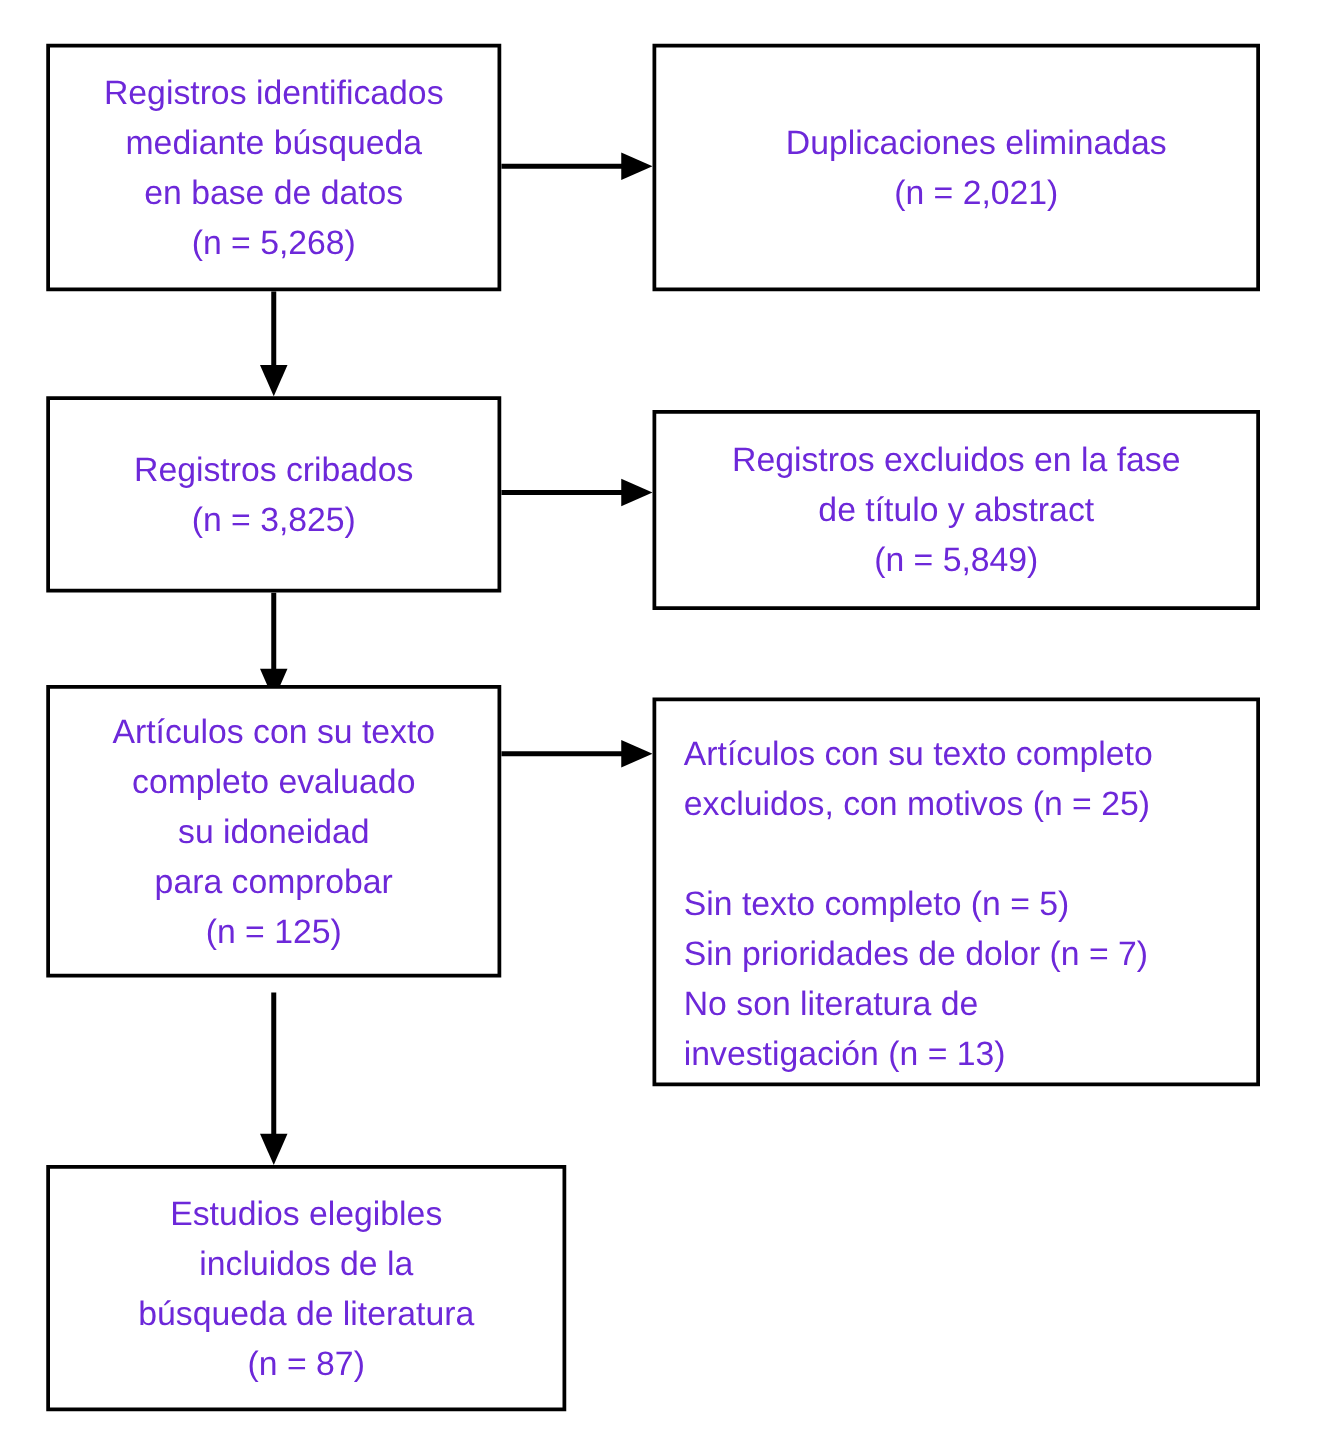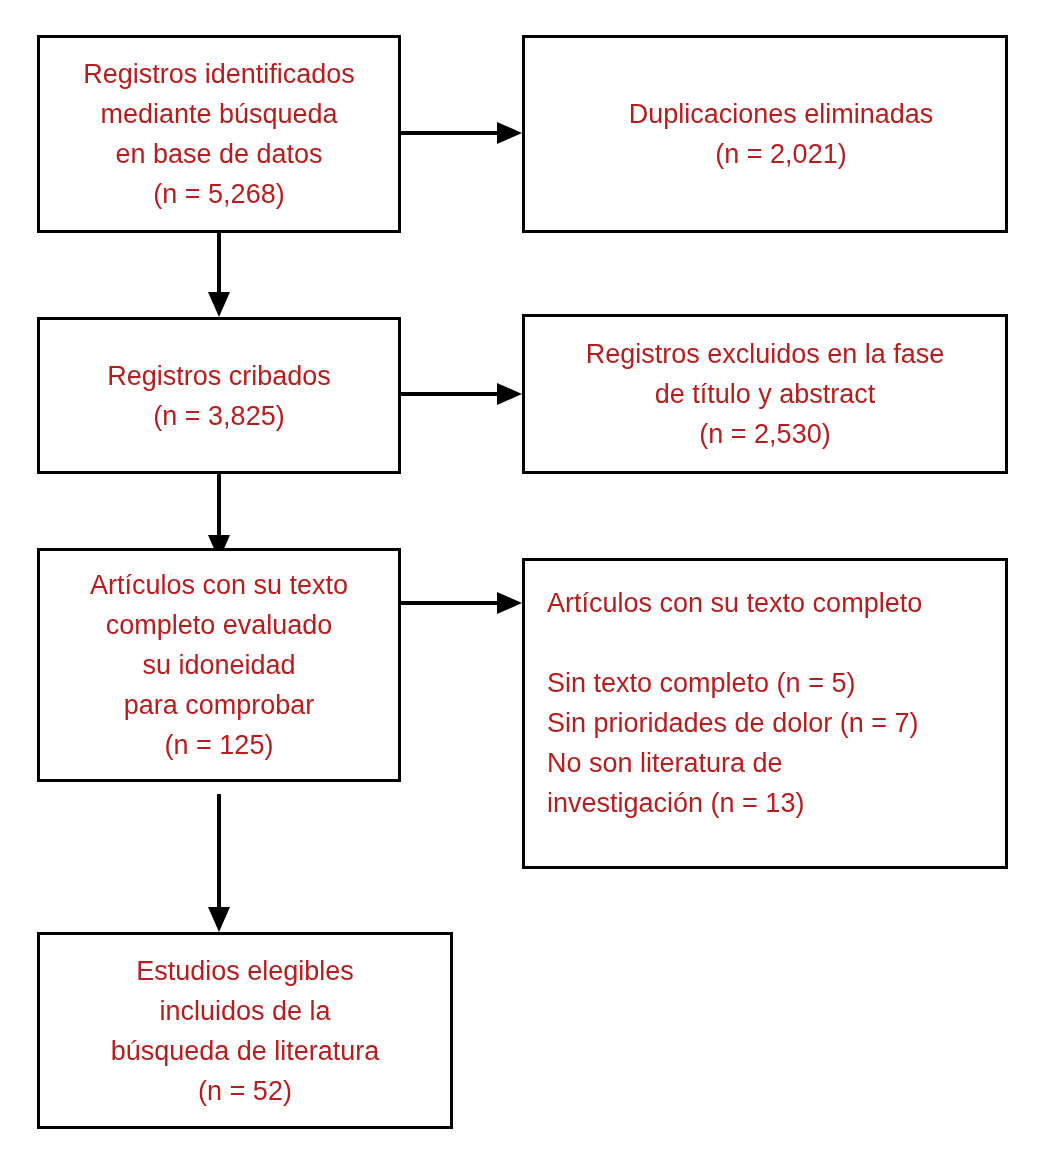--- a/index.html
+++ b/index.html
@@ -6,21 +6,21 @@
     margin: 0;
     padding: 0;
     background: #ffffff;
   }
   .stage {
     position: relative;
     width: 1064px;
     height: 1158px;
     background: #ffffff;
     font-family: "Liberation Sans", sans-serif;
-    color: #b91c1c;
+    color: #6d28d9;
   }
   .arrow-layer {
     position: absolute;
     left: 0;
     top: 0;
     width: 1064px;
     height: 1158px;
   }
   .box {
     position: absolute;
@@ -40,21 +40,21 @@
   }
   .box.left-text {
     justify-content: flex-start;
     align-items: flex-start;
     text-align: left;
     padding: 22px 20px 0 22px;
   }
   #box-identified        { left: 37px;  top: 35px;  width: 364px; height: 198px; }
   #box-duplicates        { left: 522px; top: 35px;  width: 486px; height: 198px; padding-left: 32px; }
   #box-screened          { left: 37px;  top: 317px; width: 364px; height: 157px; }
-  #box-excluded-title    { left: 522px; top: 314px; width: 486px; height: 160px; }
+  #box-excluded-title    { left: 522px; top: 328px; width: 486px; height: 160px; }
   #box-fulltext-assessed { left: 37px;  top: 548px; width: 364px; height: 234px; }
   #box-fulltext-excluded { left: 522px; top: 558px; width: 486px; height: 311px; }
   #box-included          { left: 37px;  top: 932px; width: 416px; height: 197px; }
 </style>
 </head>
 <body>
 
 <div class="stage">
 
   <svg class="arrow-layer" viewBox="0 0 1064 1158" xmlns="http://www.w3.org/2000/svg">
@@ -103,40 +103,41 @@
     </div>
 
   <div class="box" id="box-screened">
       <div class="line">Registros cribados</div>
       <div class="line">(n = 3,825)</div>
     </div>
 
   <div class="box" id="box-excluded-title">
       <div class="line">Registros excluidos en la fase</div>
       <div class="line">de título y abstract</div>
-      <div class="line">(n = 2,530)</div>
+      <div class="line">(n = 5,849)</div>
     </div>
 
   <div class="box" id="box-fulltext-assessed">
       <div class="line">Artículos con su texto</div>
       <div class="line">completo evaluado</div>
       <div class="line">su idoneidad</div>
       <div class="line">para comprobar</div>
       <div class="line">(n = 125)</div>
     </div>
 
   <div class="box left-text" id="box-fulltext-excluded">
       <div class="line">Artículos con su texto completo</div>
+      <div class="line">excluidos, con motivos (n = 25)</div>
       <div class="line">&nbsp;</div>
       <div class="line">Sin texto completo (n = 5)</div>
       <div class="line">Sin prioridades de dolor (n = 7)</div>
       <div class="line">No son literatura de</div>
       <div class="line">investigación (n = 13)</div>
     </div>
 
   <div class="box" id="box-included">
       <div class="line">Estudios elegibles</div>
       <div class="line">incluidos de la</div>
       <div class="line">búsqueda de literatura</div>
-      <div class="line">(n = 52)</div>
+      <div class="line">(n = 87)</div>
     </div>
 
 </div>
 
 </body></html>

